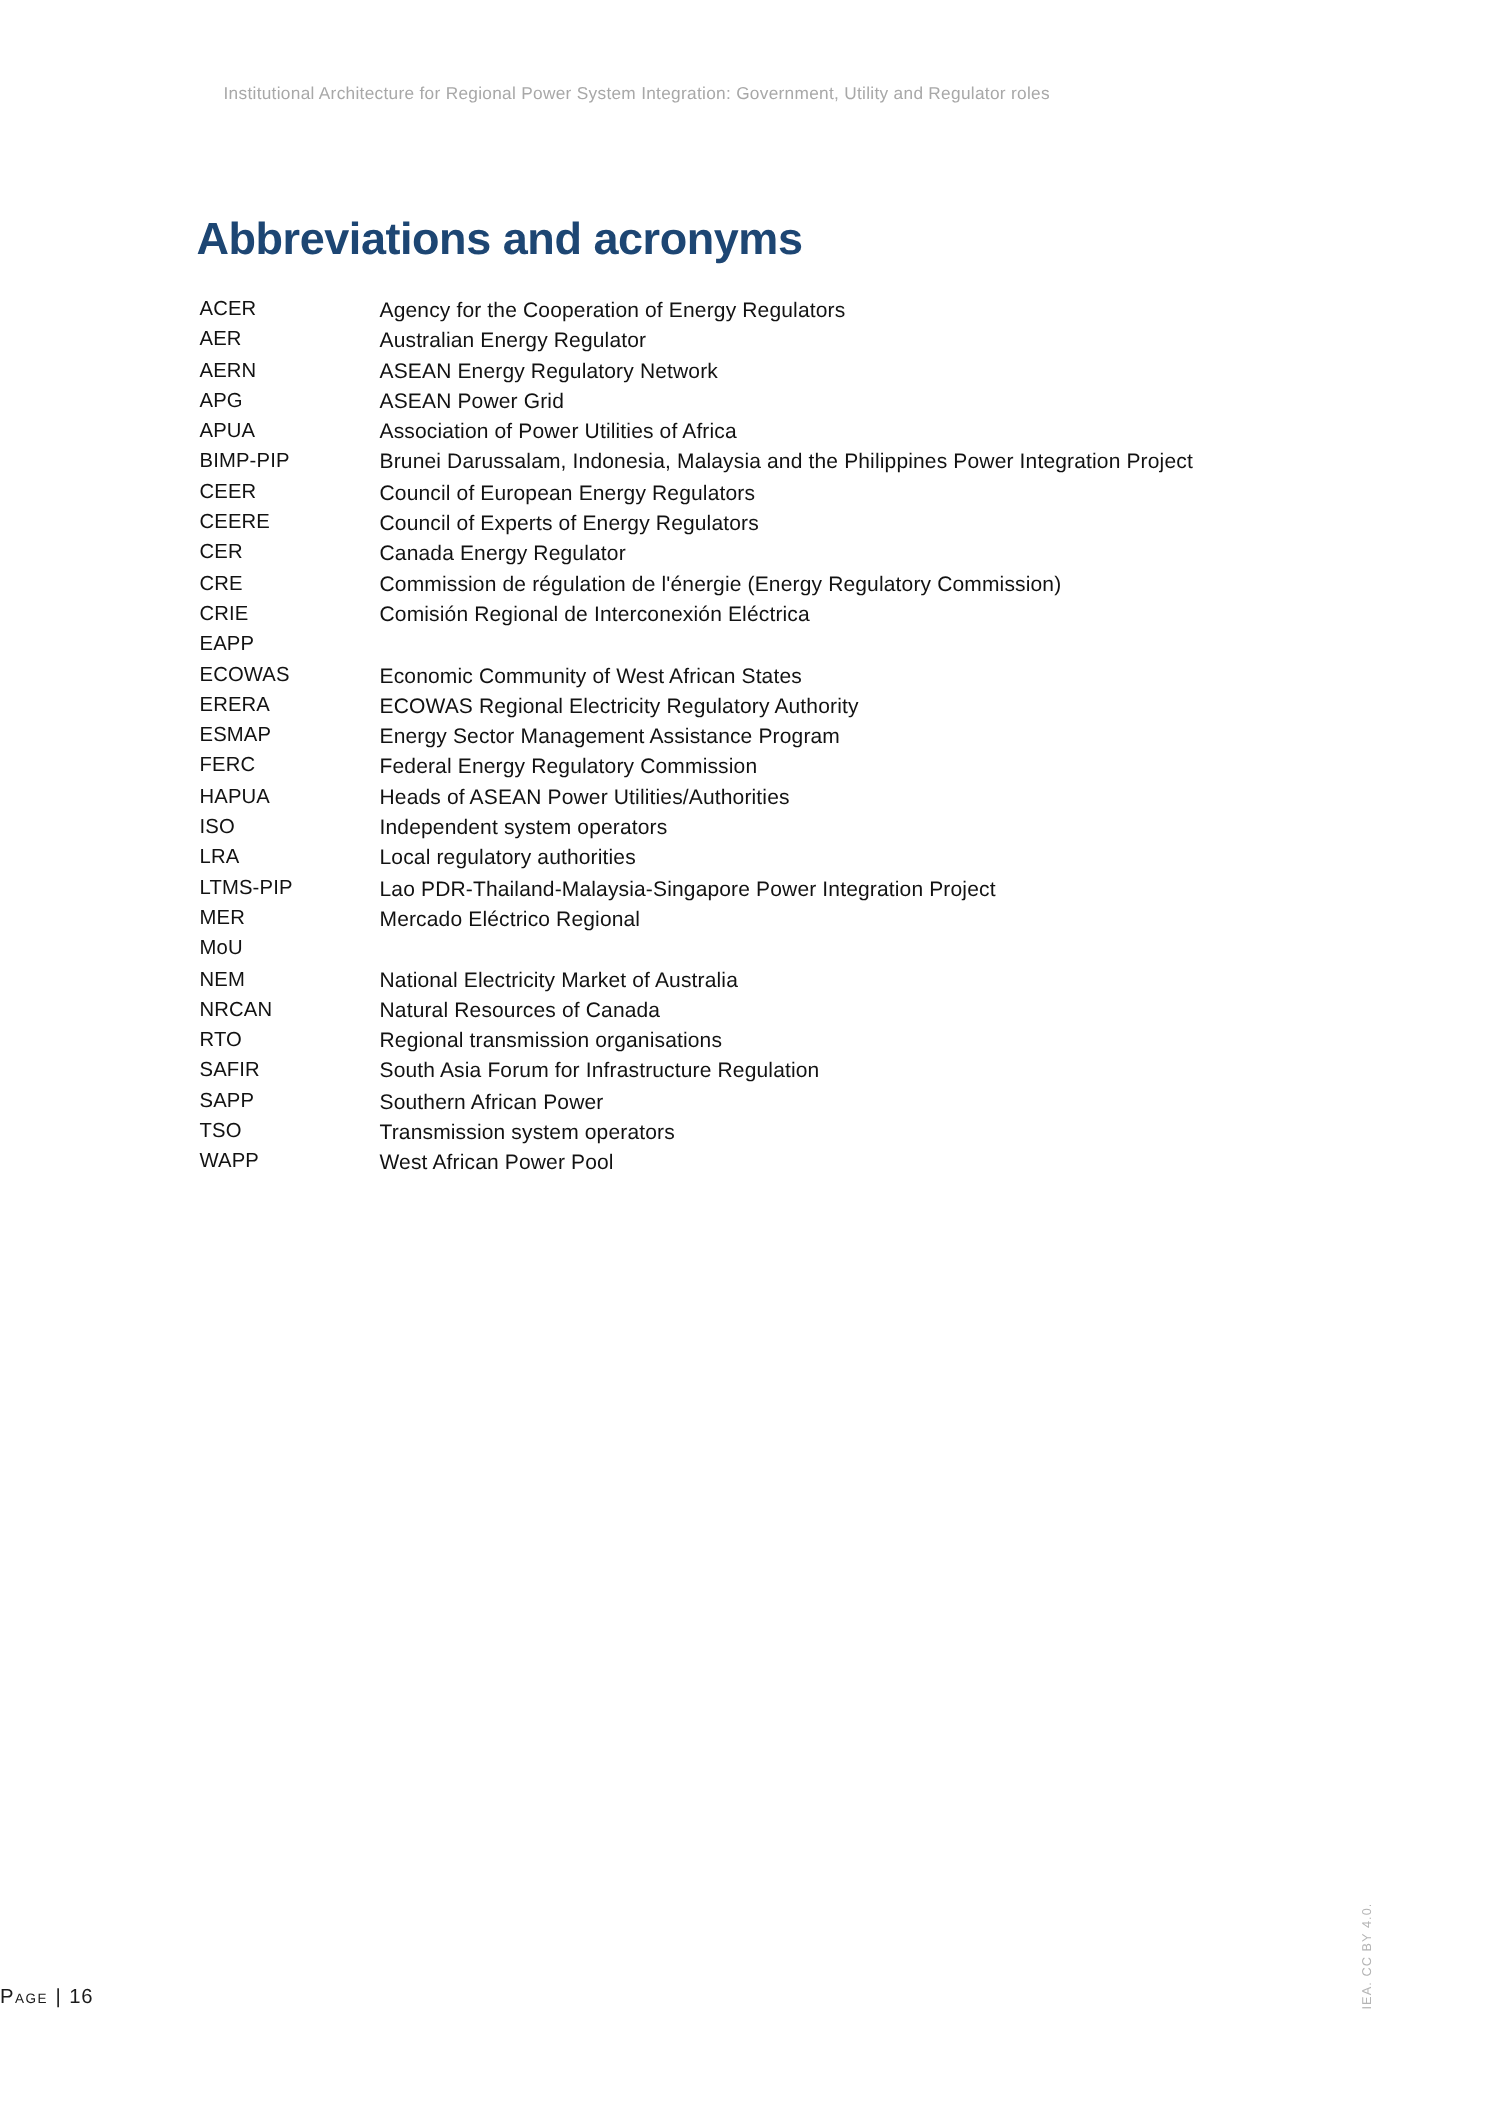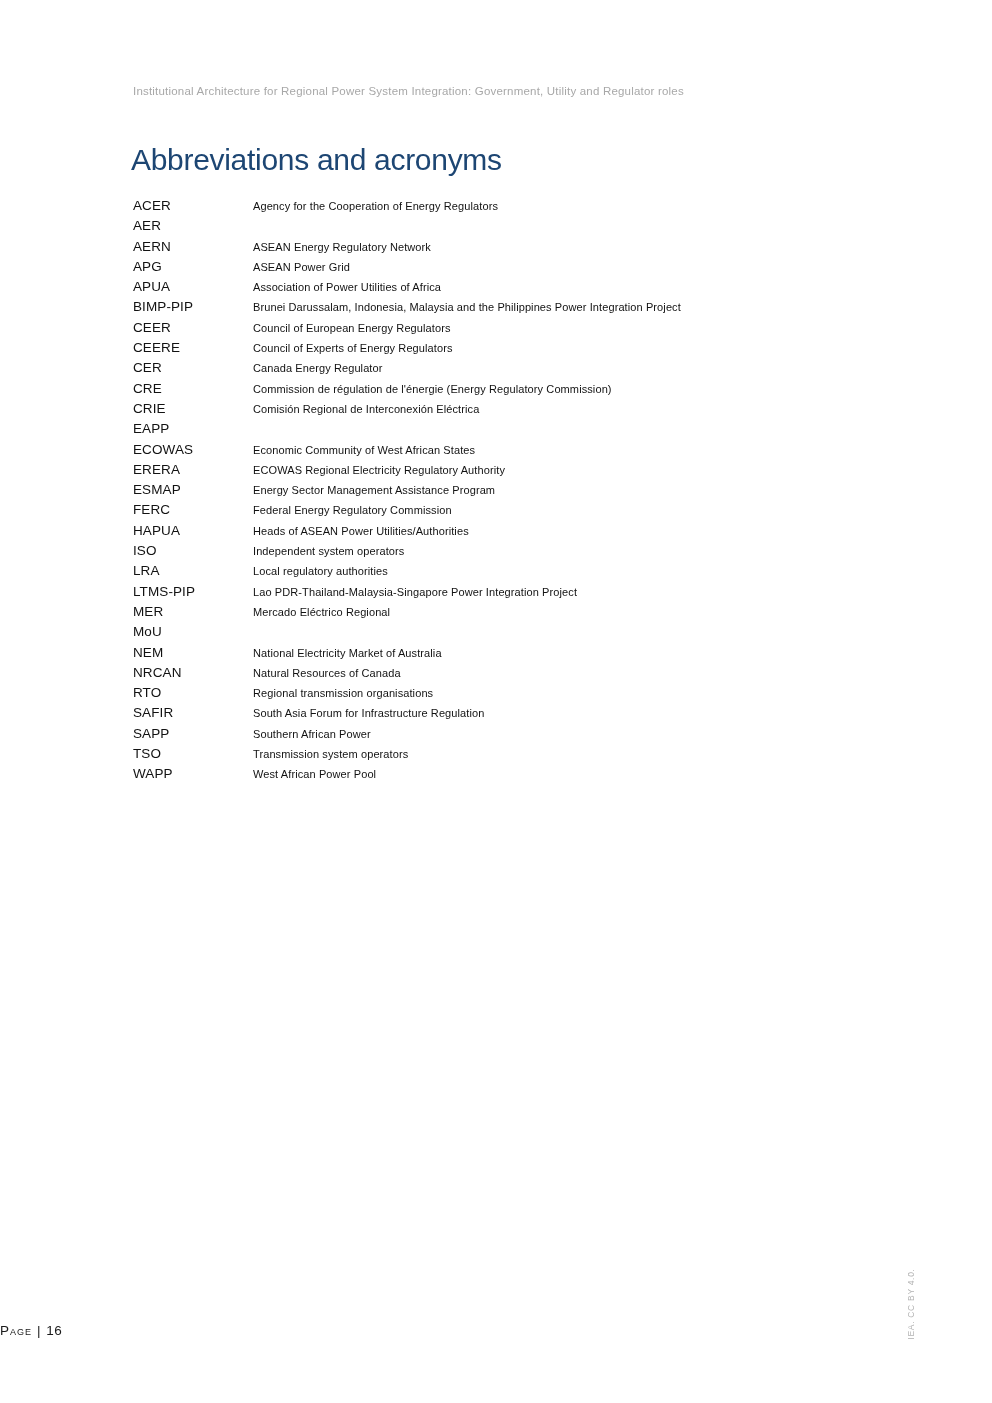--- a/index.html
+++ b/index.html
@@ -11,35 +11,34 @@
     font-family: "Liberation Sans", sans-serif;
     overflow: hidden;
   }
   .page {
     position: absolute;
     inset: 0;
     background: #ffffff;
   }
   .running-header {
     position: absolute;
-    left: 133px;
+    left: 149px;
     top: 57px;
     width: 750px;
     font-size: 11.5px;
     letter-spacing: 0.2px;
     color: #a8a8a8;
     white-space: nowrap;
-    margin-top: 28px;
   }
   .doc-title {
     position: absolute;
     left: 131px;
     top: 143px;
     font-size: 30px;
-    font-weight: 400;
+    font-weight: 700;
     letter-spacing: -0.3px;
     color: #1d4673;
     white-space: nowrap;
   }
   .abbr-list {
     position: absolute;
     left: 133px;
     top: 196px;
     width: 760px;
   }
@@ -51,21 +50,21 @@
   }
   .abbr-acronym {
     flex: 0 0 120px;
     font-size: 13.5px;
     color: #121212;
     letter-spacing: 0.1px;
     white-space: nowrap;
   }
   .abbr-definition {
     flex: 1 1 auto;
-    font-size: 11px;
+    font-size: 14px;
     color: #121212;
     letter-spacing: 0.1px;
     white-space: nowrap;
   }
   .page-footer {
     position: absolute;
     left: 0;
     top: 1323px;
     width: 100%;
     text-align: left;
@@ -106,20 +105,21 @@
   <h1 class="doc-title">Abbreviations and acronyms</h1>
 
   <div class="abbr-list">
   <div class="abbr-row">
     <span class="abbr-acronym">ACER</span>
     <span class="abbr-definition">Agency for the Cooperation of Energy Regulators</span>
   </div>
 
   <div class="abbr-row">
     <span class="abbr-acronym">AER</span>
+    <span class="abbr-definition">Australian Energy Regulator</span>
   </div>
 
   <div class="abbr-row">
     <span class="abbr-acronym">AERN</span>
     <span class="abbr-definition">ASEAN Energy Regulatory Network</span>
   </div>
 
   <div class="abbr-row">
     <span class="abbr-acronym">APG</span>
     <span class="abbr-definition">ASEAN Power Grid</span>

